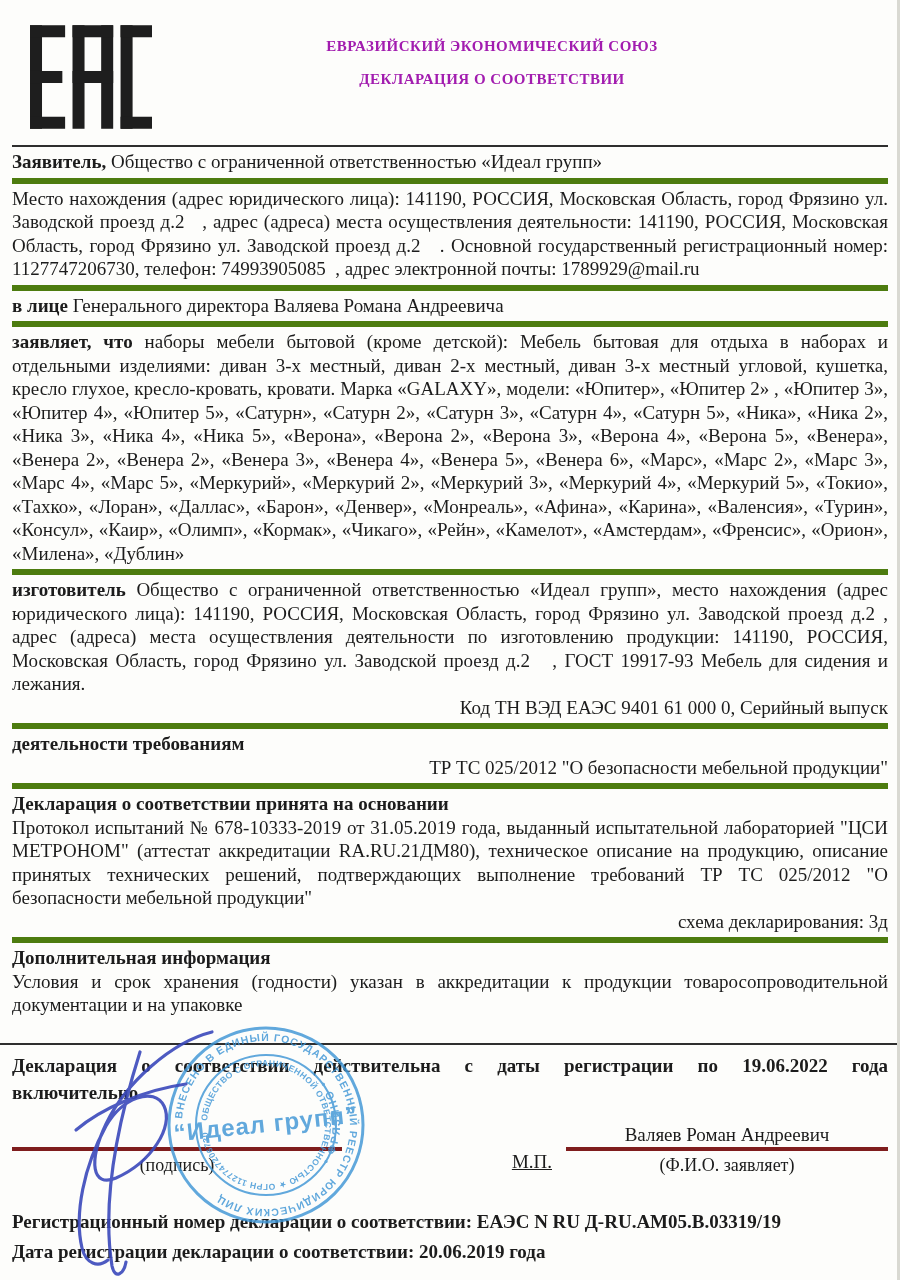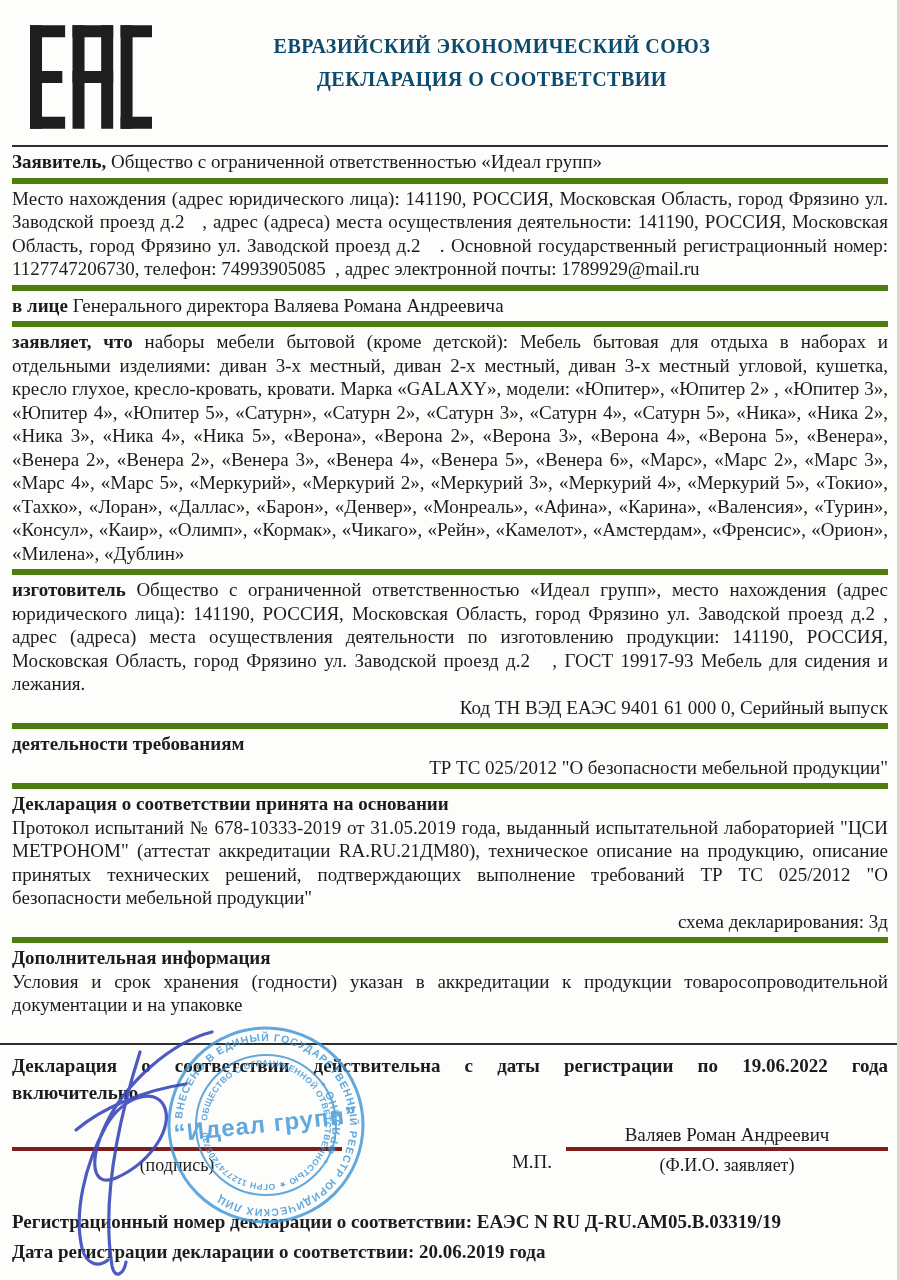--- a/index.html
+++ b/index.html
@@ -7,36 +7,36 @@
     position:relative; width:900px; height:1280px; overflow:hidden;
     background:#fdfdfb; color:#1c1c1c;
     font-family:"Liberation Serif","DejaVu Serif",serif;
     font-size:19px; line-height:23.5px;
   }
   .page::after{content:""; position:absolute; top:0; right:0; bottom:0; width:3px; background:#d9d9d2;}
   
   .header{display:flex; padding:22px 0 0 30px; height:118px; box-sizing:border-box;}
   .eac{flex:0 0 132px;}
   .titles{flex:1; text-align:center; padding:8px 78px 0 0;
-    font-weight:bold; font-size:20px; line-height:33px; letter-spacing:.5px; color:#0c4a6e;}
+    font-weight:bold; font-size:15px; line-height:33px; letter-spacing:.5px; color:#a21caf;}
   
   .doc{padding:0 12px; margin-top:27px;}
   .sec{padding:3px 0 4px 0; border-bottom:6px solid #4d7c0f; text-align:justify;}
   .sec.first{border-top:2px solid #2e2e2e;}
   .sec.noline{border-bottom:none;}
   .lbl{font-weight:bold;}
   .hd{font-weight:bold; display:block; text-align:left;}
   .plain{text-align:right;}
   
   .bottom{position:absolute; left:0; right:0; top:1043px; padding:0 12px; border-top:2px solid #2e2e2e;}
   .validity{font-weight:bold; text-align:justify; word-spacing:15px; line-height:27px; padding-top:7px;}
   .sigrow{display:grid; grid-template-columns:330px 1fr 322px; align-items:end; margin-top:17px;}
   .sigline{height:24px; border-bottom:4px solid #7f1d1d;}
   .sigcap{text-align:center; font-size:18px; padding-top:3px;}
-  .mp{justify-self:end; padding:0 14px 4px 0;}
+  .mp{justify-self:end; padding:0 14px 4px 0;text-decoration:underline;}
   .name{text-align:center; line-height:24px;}
   .reg{position:absolute; left:12px; right:20px; top:1207px; font-weight:bold; line-height:30px;}
   
   .stampwrap{position:absolute; left:163px; top:1022px; width:206px; height:206px; opacity:.82; pointer-events:none;}
   .sigwrap{position:absolute; left:16px; top:1012px; width:300px; height:266px; opacity:.9; pointer-events:none;}
   .stamptext{font-family:"Liberation Sans","DejaVu Sans",sans-serif; font-weight:bold;}
 </style>
 </head>
 <body>
 

